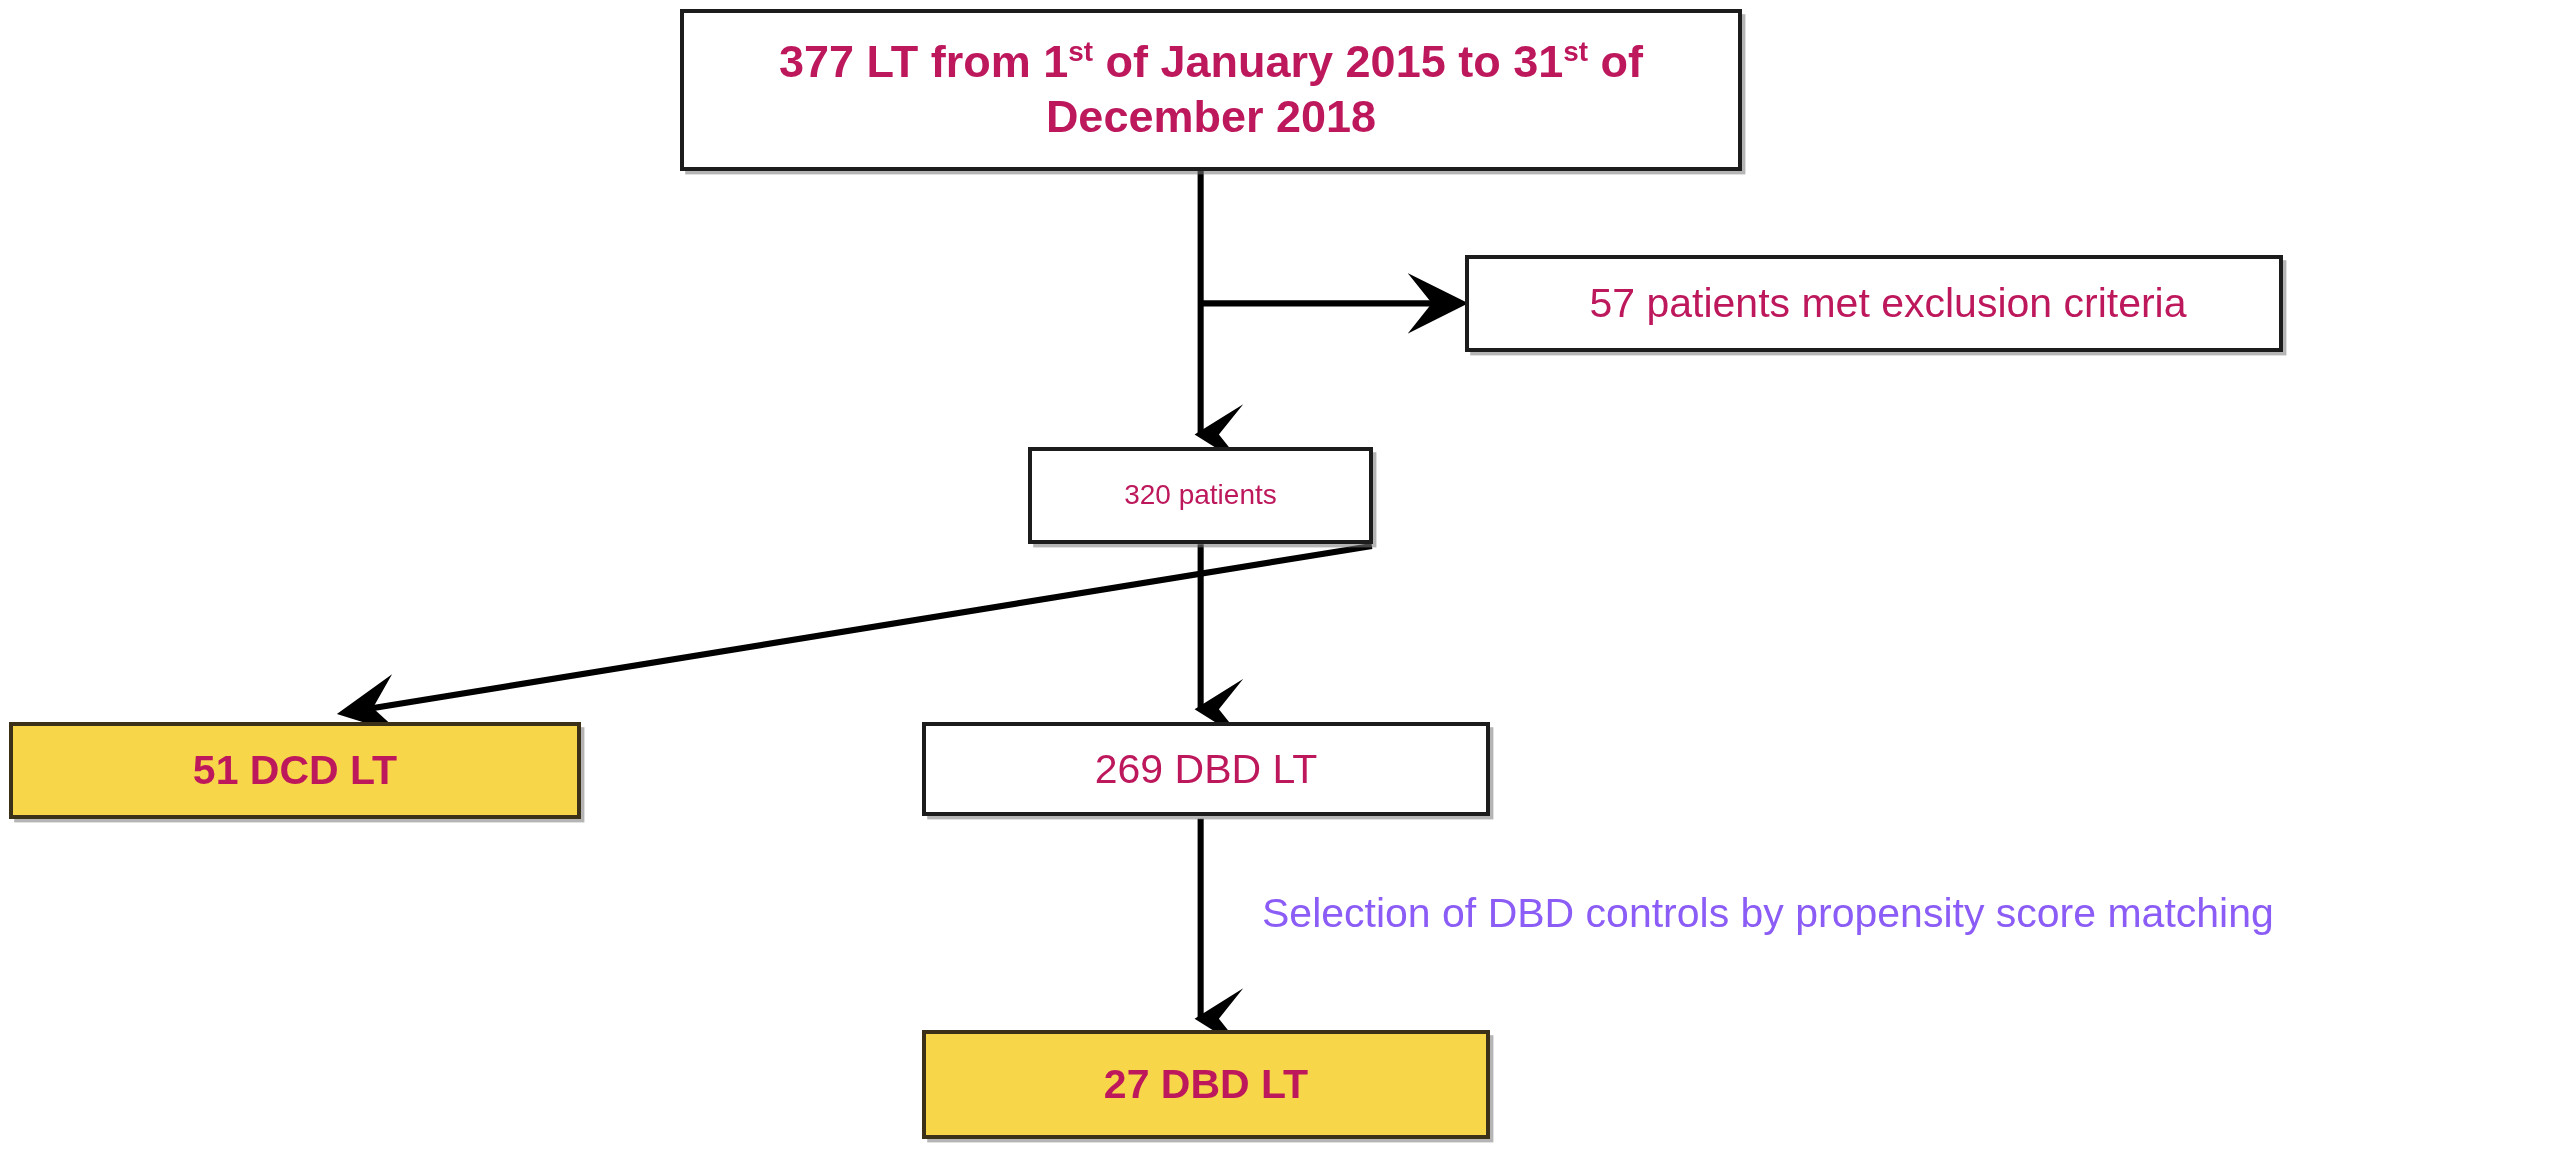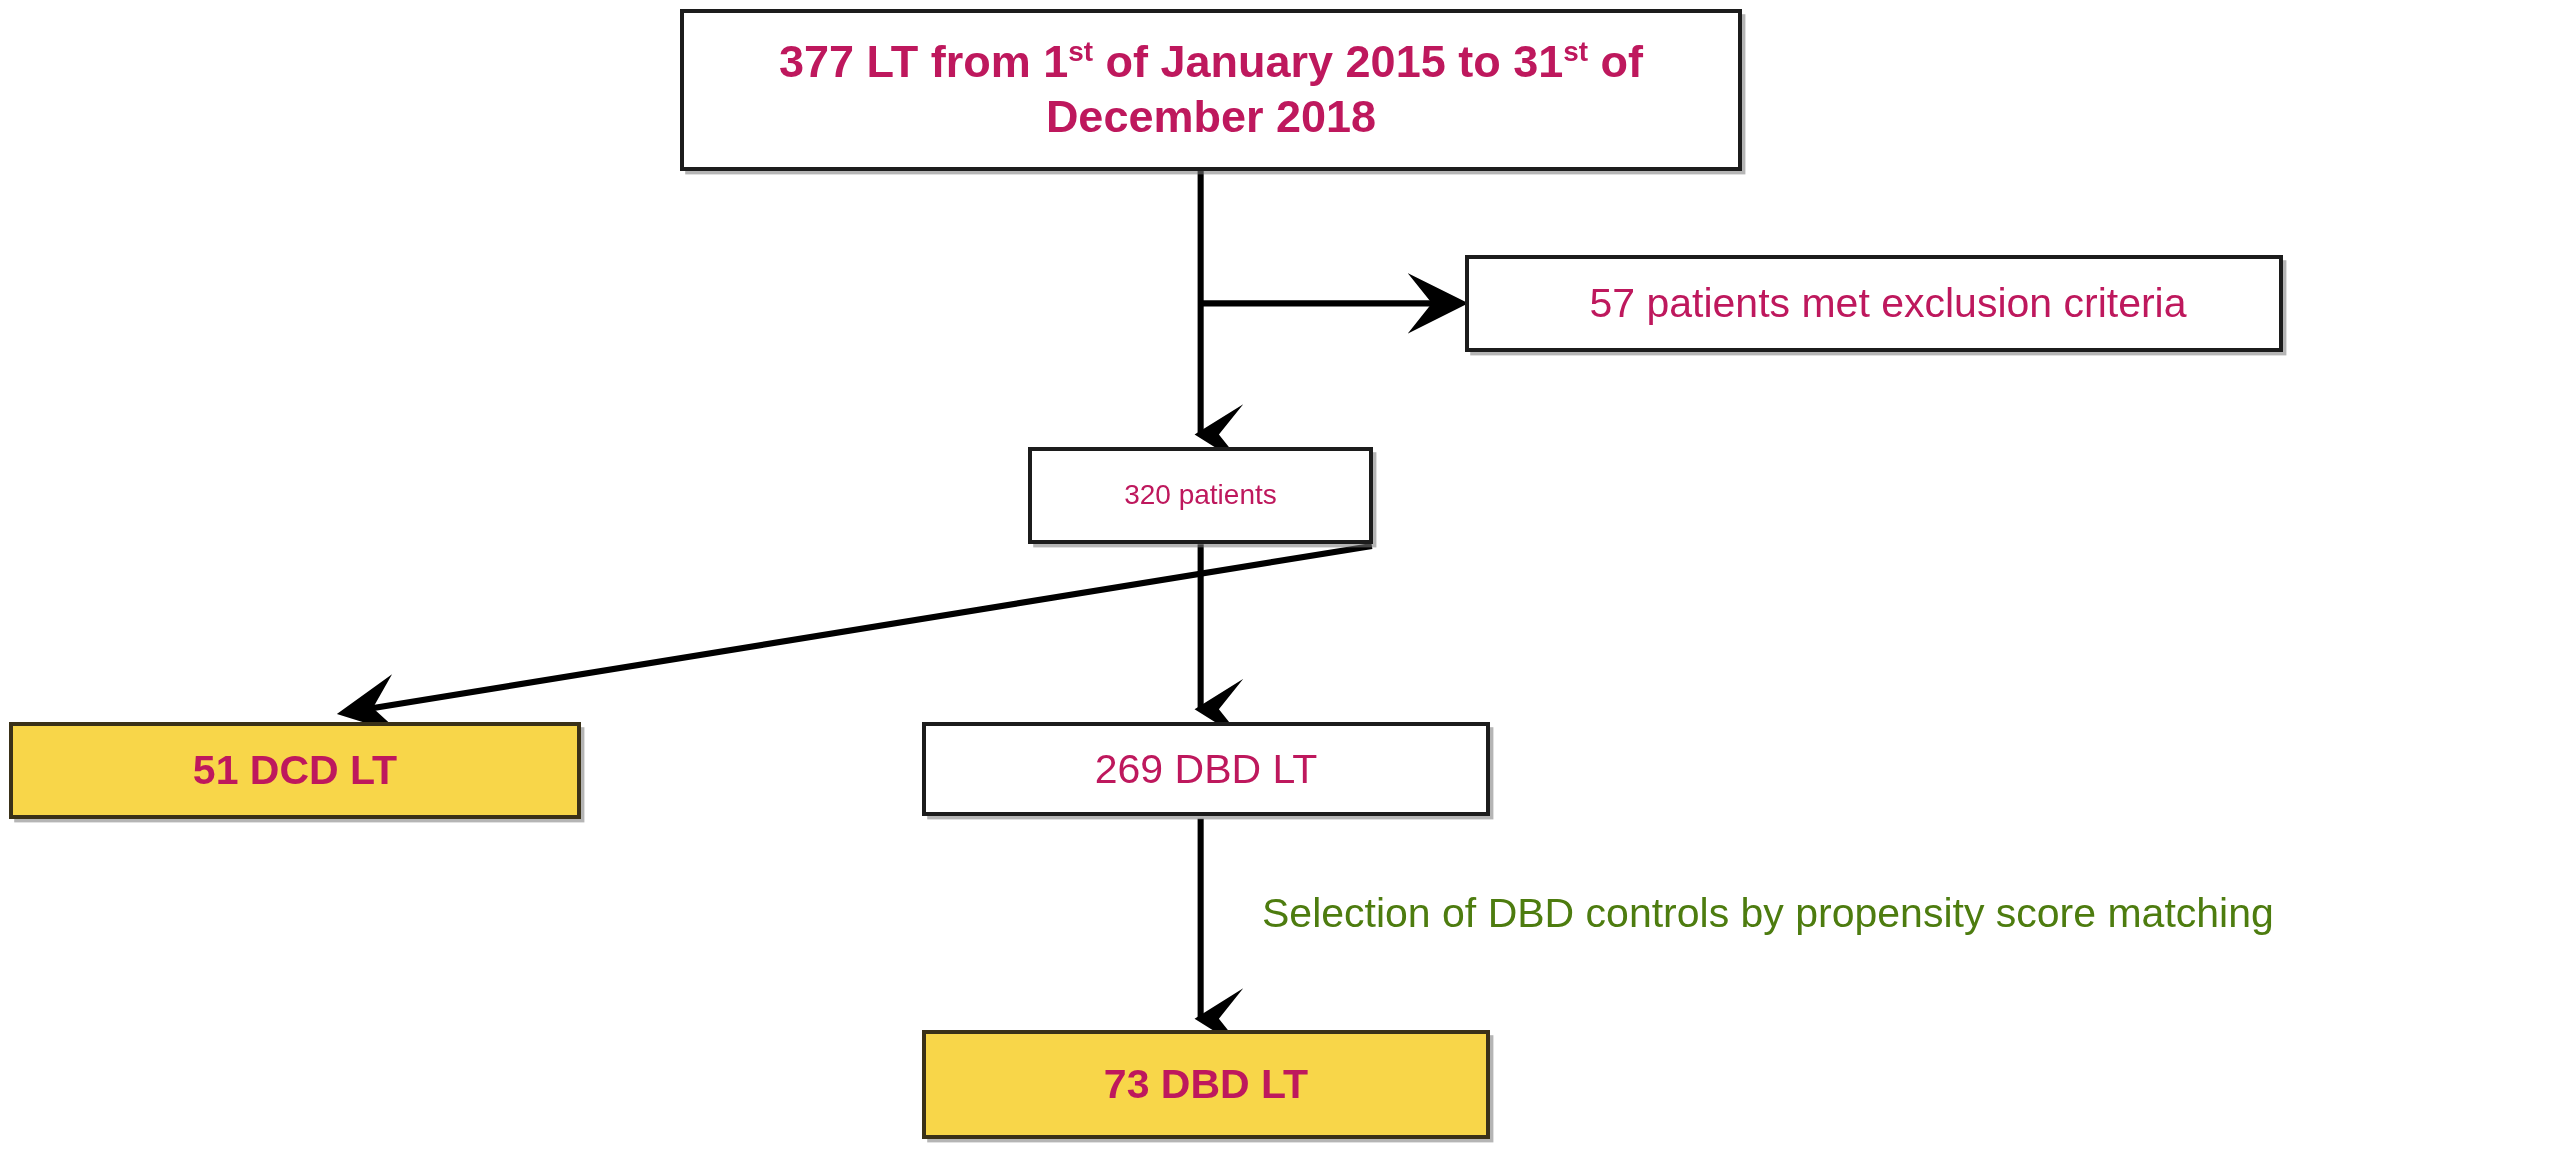--- a/index.html
+++ b/index.html
@@ -73,21 +73,21 @@
   }
 
   .sup { font-size: 0.62em; vertical-align: super; line-height: 0; }
 
   #annotation {
     position: absolute;
     left: 1262px;
     top: 889px;
     width: 1304px;
     font-size: 41px;
-    color: #4d7c0f;
+    color: #8b5cf6;
     white-space: nowrap;
     line-height: 1.2;
   }
 
   #edges {
     position: absolute;
     left: 0; top: 0;
     width: 2576px;
     height: 1150px;
     pointer-events: none;
@@ -148,19 +148,19 @@
 
   <div class="node bold highlight" id="node-dcd">
     <span class="label">51 DCD LT</span>
   </div>
 
   <div class="node" id="node-dbd-all">
     <span class="label">269 DBD LT</span>
   </div>
 
   <div class="node bold highlight" id="node-dbd-matched">
-    <span class="label">73 DBD LT</span>
+    <span class="label">27 DBD LT</span>
   </div>
 
   <div id="annotation">Selection of DBD controls by propensity score matching</div>
 
 </div>
 
 
 </body></html>

